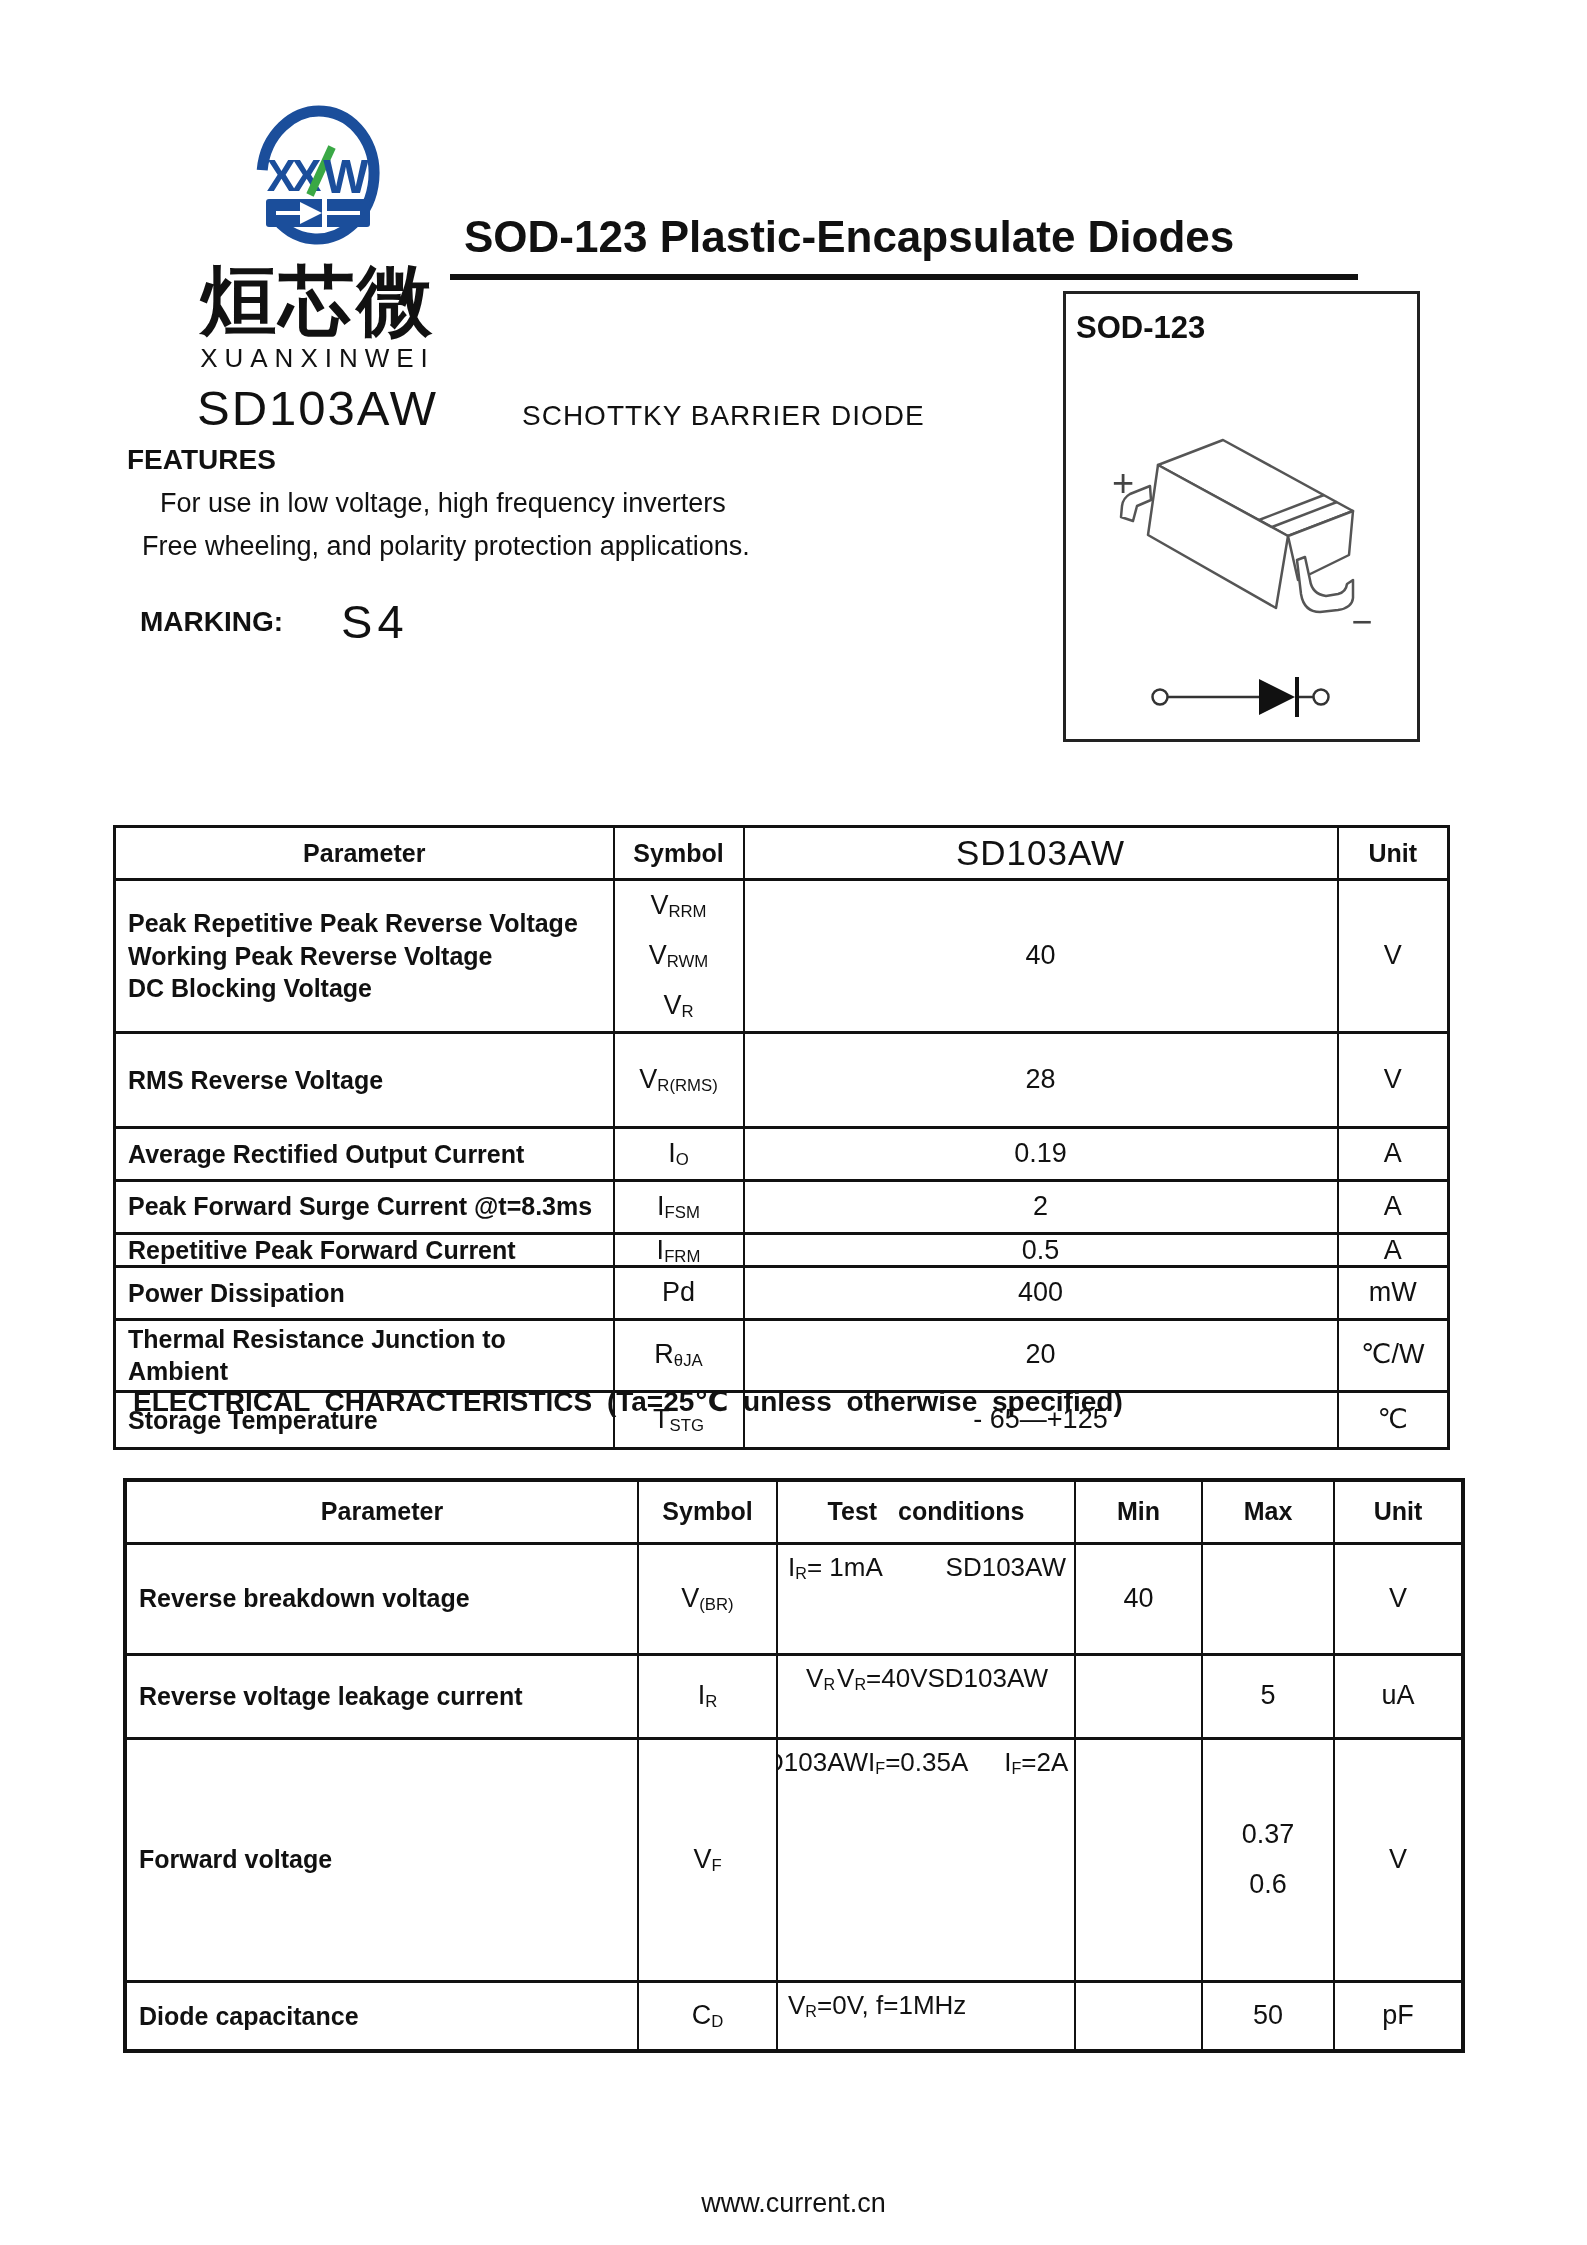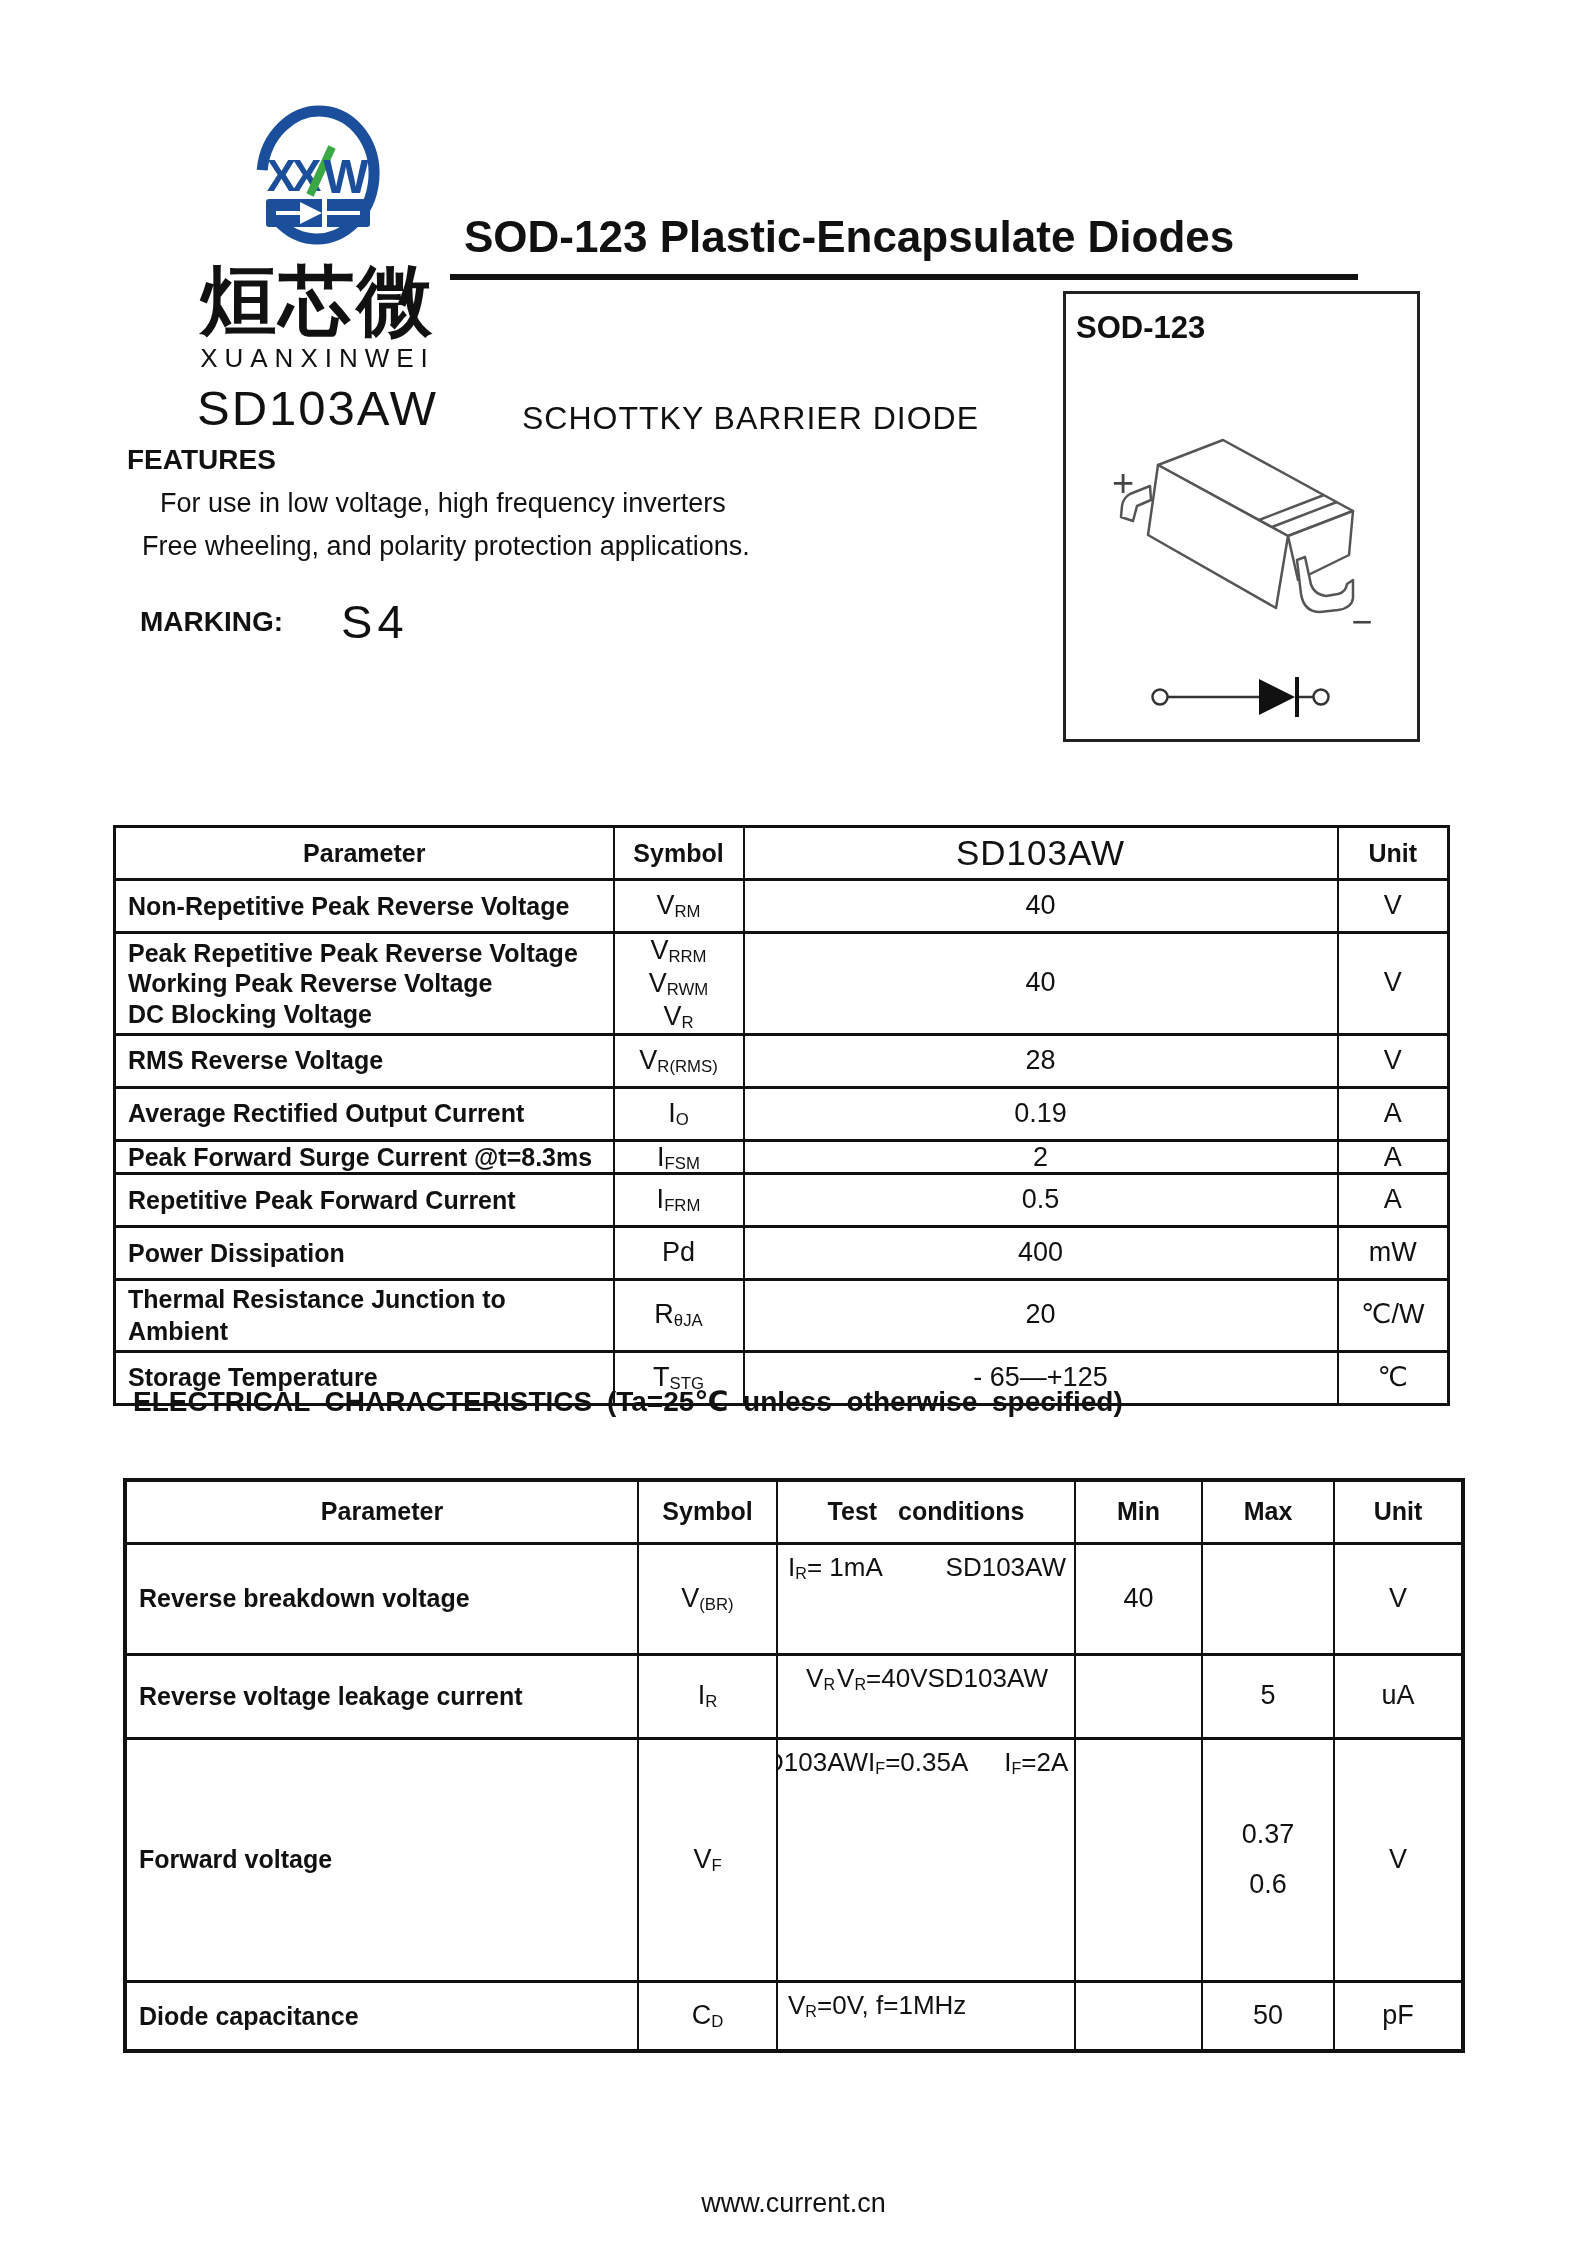--- a/index.html
+++ b/index.html
@@ -18,21 +18,21 @@
   
   #logo-block { position:absolute; left:165px; top:103px; width:305px; text-align:center; }
   #logo-svg { display:block; margin:0 auto; }
   .company-cn { font-size:76px; font-weight:bold; line-height:1.0; margin-top:10px; letter-spacing:2px; white-space:nowrap; }
   .company-en { font-size:26px; letter-spacing:7px; margin-top:4px; white-space:nowrap; }
   .part-number { font-size:49px; margin-top:6px; letter-spacing:2px; white-space:nowrap; }
 
   
   #title-wrap { position:absolute; left:450px; top:212px; width:908px; border-bottom:6px solid #111; padding-bottom:12px; }
   .doc-title { font-size:44px; font-weight:bold; padding-left:14px; white-space:nowrap; }
-  #subtitle { position:absolute; left:522px; top:400px; font-size:32px; letter-spacing:1px; }
+  #subtitle { position:absolute; left:522px; top:400px; font-size:28px; letter-spacing:1px; }
 
   
   #features { position:absolute; left:127px; top:444px; font-size:27px; }
   .features-heading { font-weight:bold; font-size:28px; }
   .feat-line1 { margin:12px 0 0 33px; }
   .feat-line2 { margin:12px 0 0 15px; }
   #marking { position:absolute; left:140px; top:606px; display:flex; align-items:flex-start; }
   .marking-label { font-weight:bold; font-size:28px; }
   .marking-value { font-size:47px; margin-left:58px; margin-top:-12px; letter-spacing:5px; }
 
@@ -168,26 +168,20 @@
     <thead>
         <tr>
           <th>Parameter</th>
           <th>Symbol</th>
           <th class="part-col">SD103AW</th>
           <th>Unit</th>
         </tr>
       </thead>
     <tbody>
         <tr>
-          <td class="param">Non-Repetitive Peak Reverse Voltage</td>
-          <td class="symbol">V<sub class="sb">RM</sub></td>
-          <td class="value">40</td>
-          <td class="unit">V</td>
-        </tr>
-        <tr>
           <td class="param">Peak Repetitive Peak Reverse Voltage<br>Working Peak Reverse Voltage<br>DC Blocking Voltage</td>
           <td class="symbol">V<sub class="sb">RRM</sub><br>V<sub class="sb">RWM</sub><br>V<sub class="sb">R</sub></td>
           <td class="value">40</td>
           <td class="unit">V</td>
         </tr>
         <tr>
           <td class="param">RMS Reverse Voltage</td>
           <td class="symbol">V<sub class="sb">R(RMS)</sub></td>
           <td class="value">28</td>
           <td class="unit">V</td>

